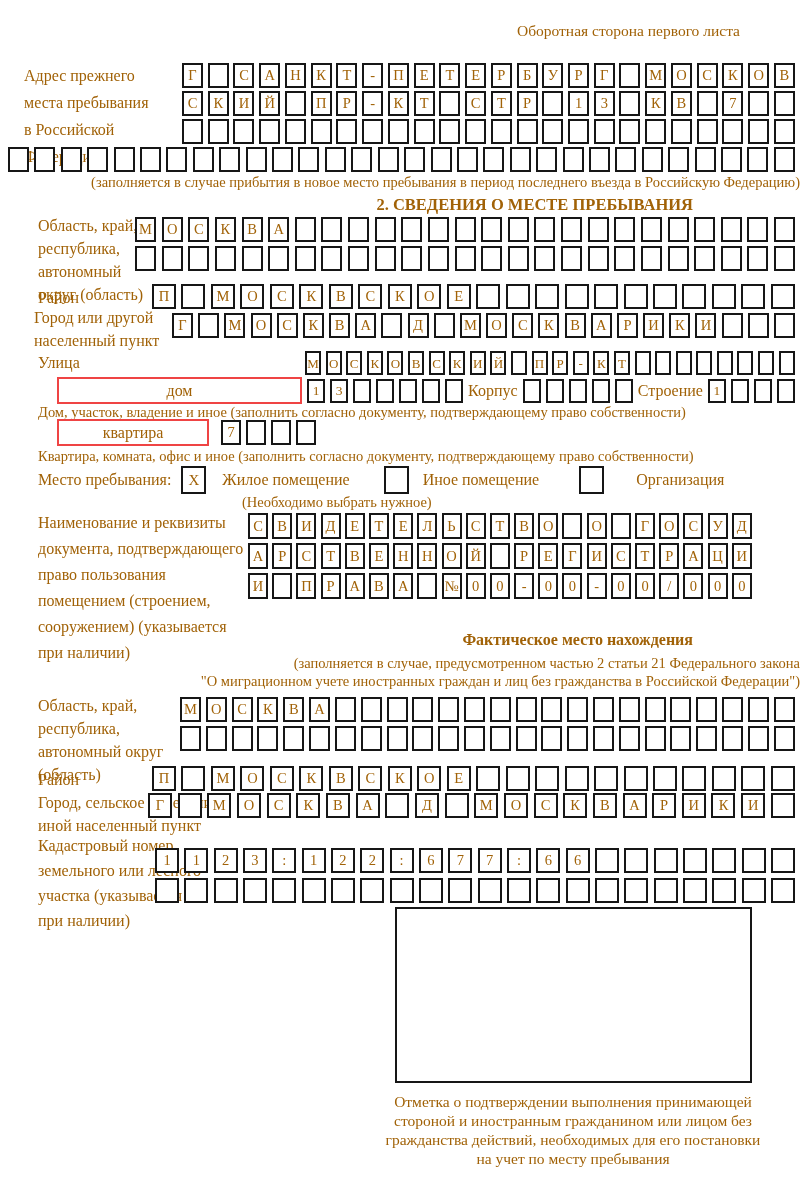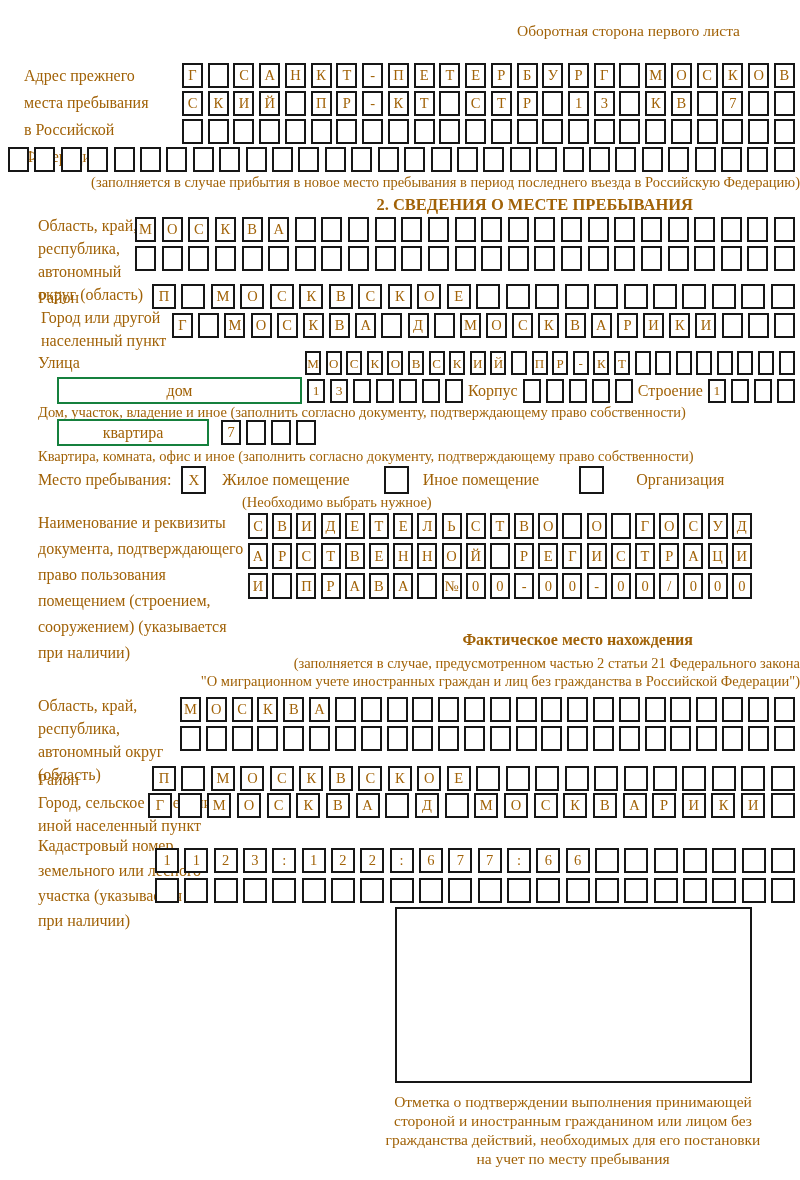--- a/index.html
+++ b/index.html
@@ -12,21 +12,21 @@
   .snote{position:absolute;font-size:14.5px;white-space:nowrap;}
   .hdr{position:absolute;width:680px;left:0;text-align:right;font-size:16.5px;font-weight:bold;white-space:nowrap;margin-left:13px;}
   .cells{position:absolute;display:flex;justify-content:space-between;}
   .cells .cell,.cgroup .cell{flex:0 0 var(--cw,21px);width:var(--cw,21px);height:var(--ch,25px);
         border:2px solid #161616;box-sizing:border-box;background:#fff;
         display:flex;align-items:center;justify-content:center;
         font-size:var(--cf,14.5px);line-height:1;}
   .hrow{position:absolute;display:flex;justify-content:space-between;align-items:center;}
   .frow{position:absolute;display:flex;align-items:center;}
   .cgroup{display:flex;gap:5px;}
-  .lblbox{border:2px solid #15803d;box-sizing:border-box;height:27px;background:#fff;
+  .lblbox{border:2px solid #ef4444;box-sizing:border-box;height:27px;background:#fff;
         display:flex;align-items:center;justify-content:center;font-size:16px;}
   .inl{font-size:16px;white-space:nowrap;}
   .checkbox{width:25px;height:28px;border:2px solid #161616;box-sizing:border-box;background:#fff;
         display:flex;align-items:center;justify-content:center;font-size:15px;}
   .stampbox{position:absolute;border:2px solid #161616;box-sizing:border-box;background:#fff;}
   .caption{position:absolute;text-align:center;font-size:15.5px;line-height:19px;}
 </style>
 </head>
 <body>
 
@@ -234,21 +234,21 @@
       <div class="cell"></div>
       <div class="cell"></div>
       <div class="cell"></div>
       <div class="cell"></div>
       <div class="cell"></div>
       <div class="cell"></div>
       <div class="cell"></div>
       <div class="cell"></div>
     </div>
 
-  <div class="lbl" style="left:41px;top:306px;line-height:23px;">
+  <div class="lbl" style="left:34px;top:306px;line-height:23px;">
       <div>Город или другой</div>
       <div>населенный пункт</div>
     </div>
   <div class="cells" style="left:172px;top:313px;width:623px;">
       <div class="cell">Г</div>
       <div class="cell"></div>
       <div class="cell">М</div>
       <div class="cell">О</div>
       <div class="cell">С</div>
       <div class="cell">К</div>

